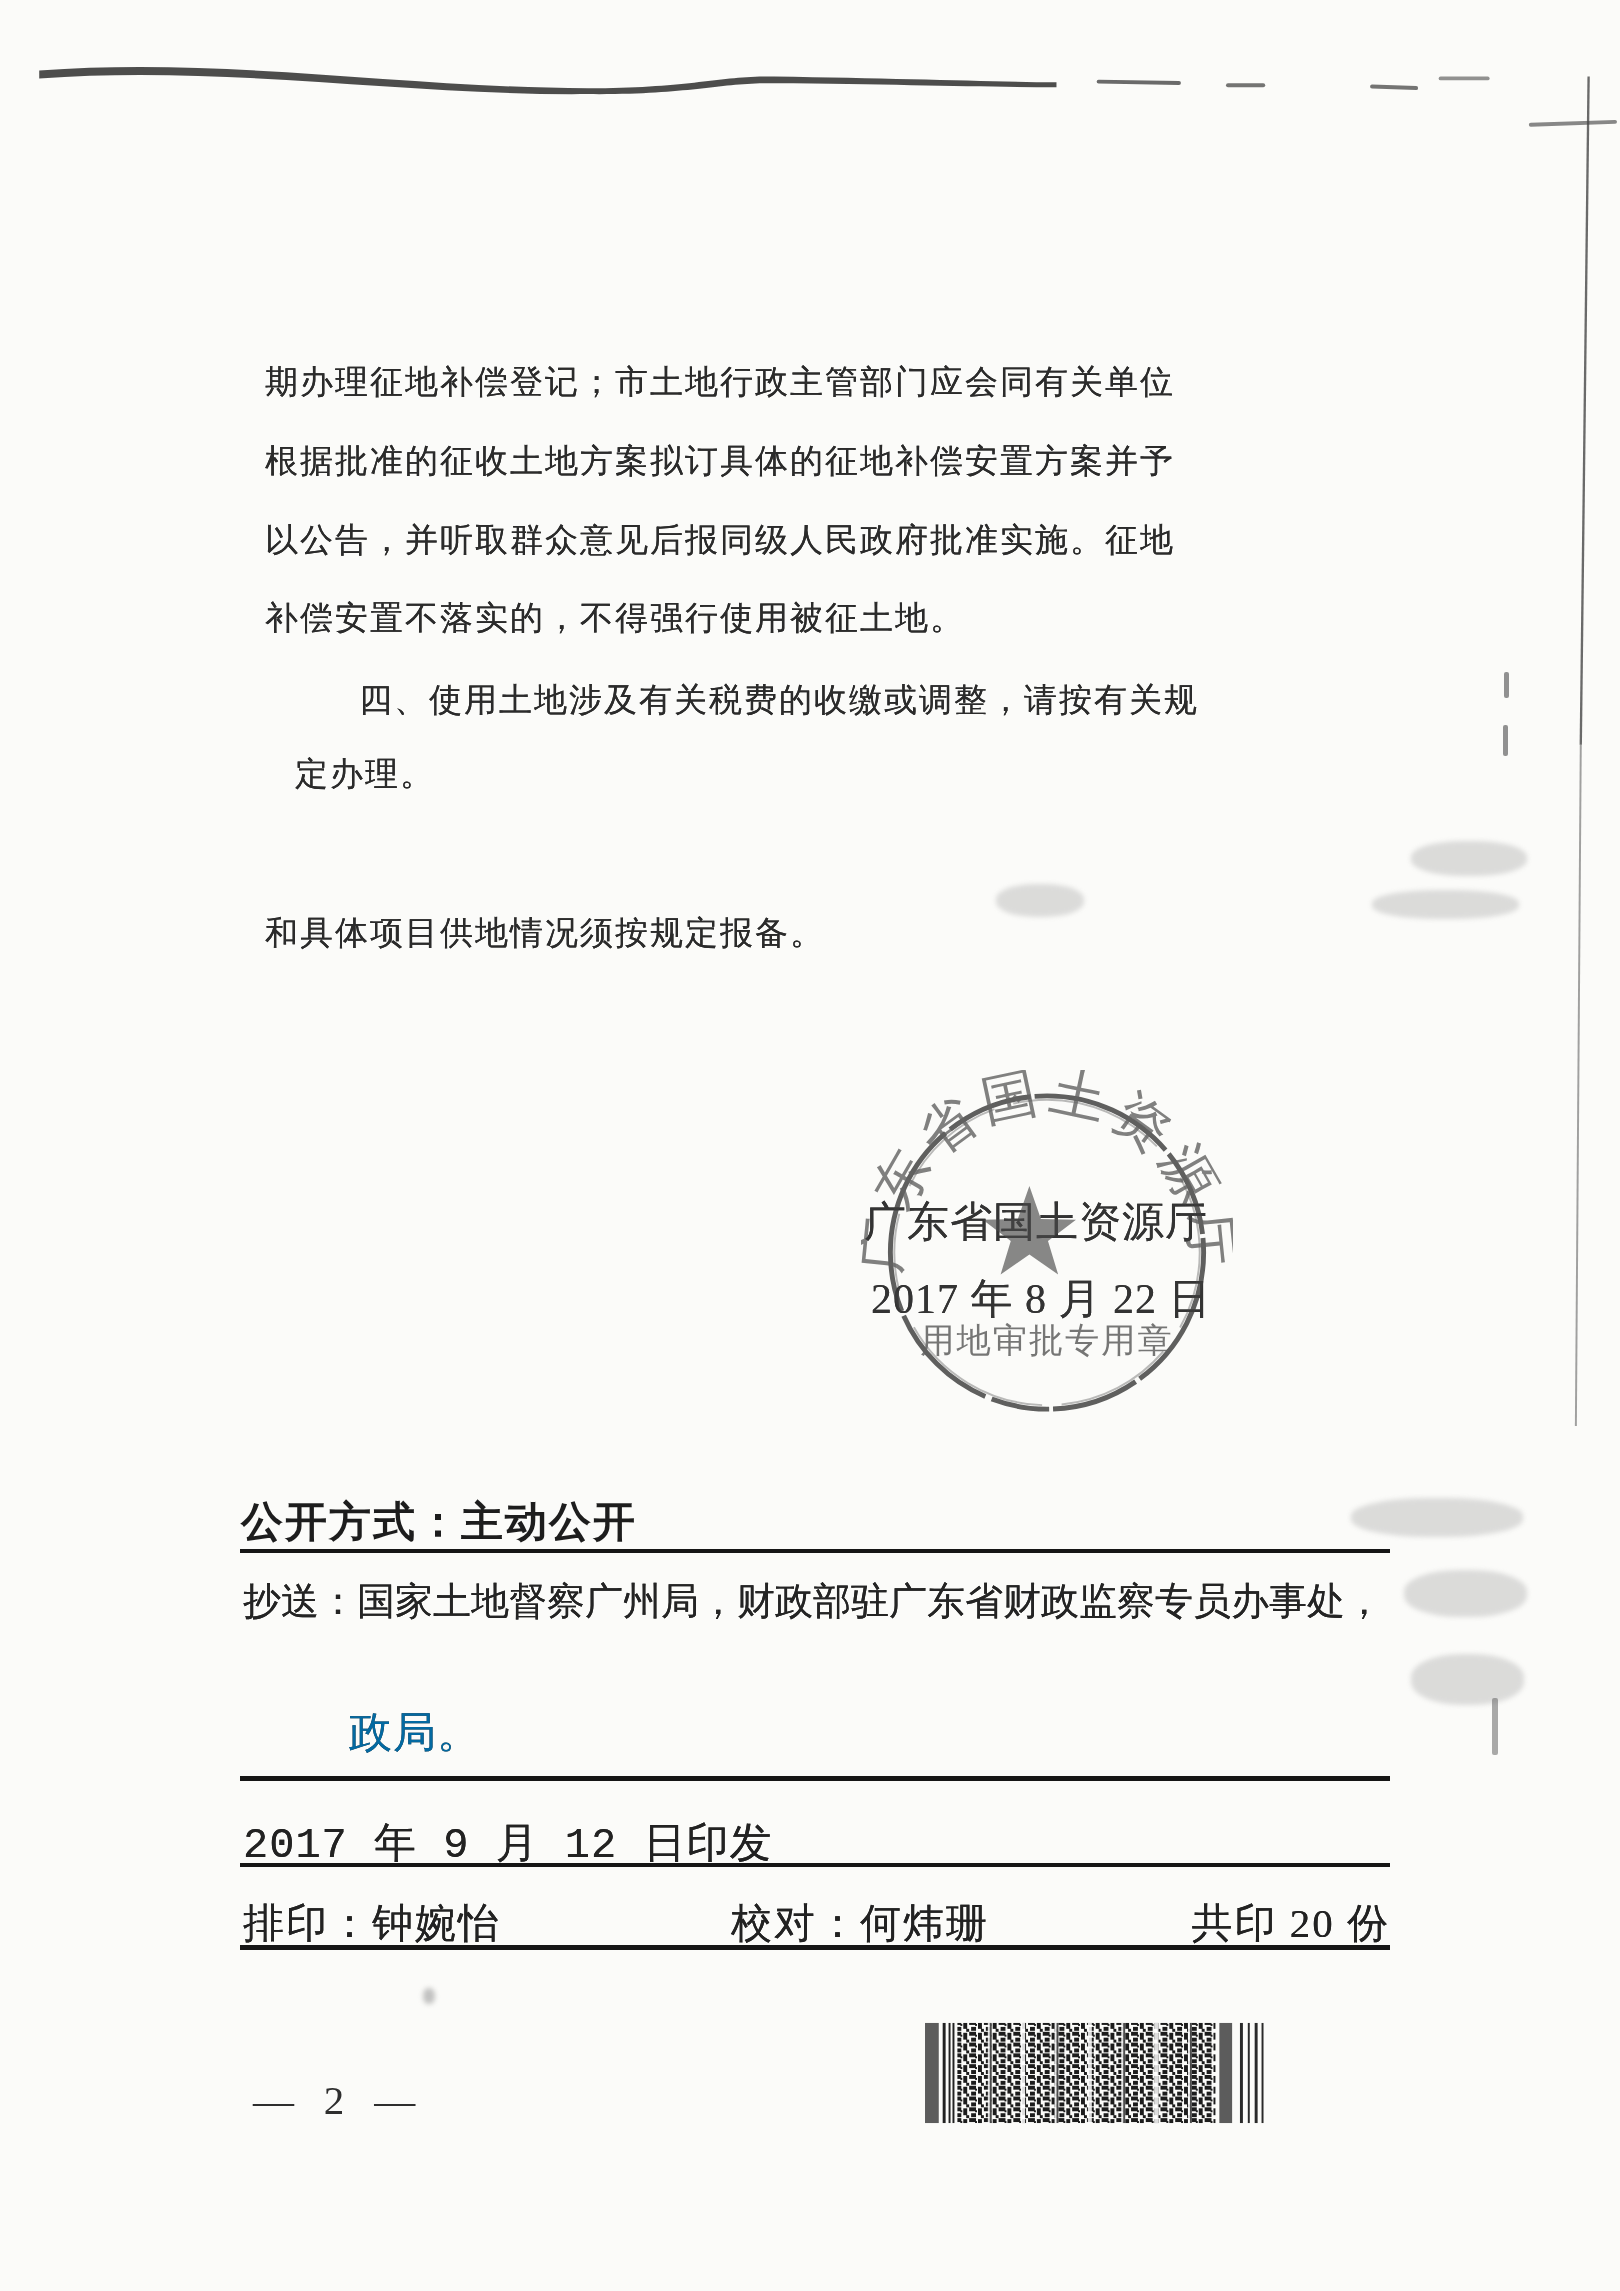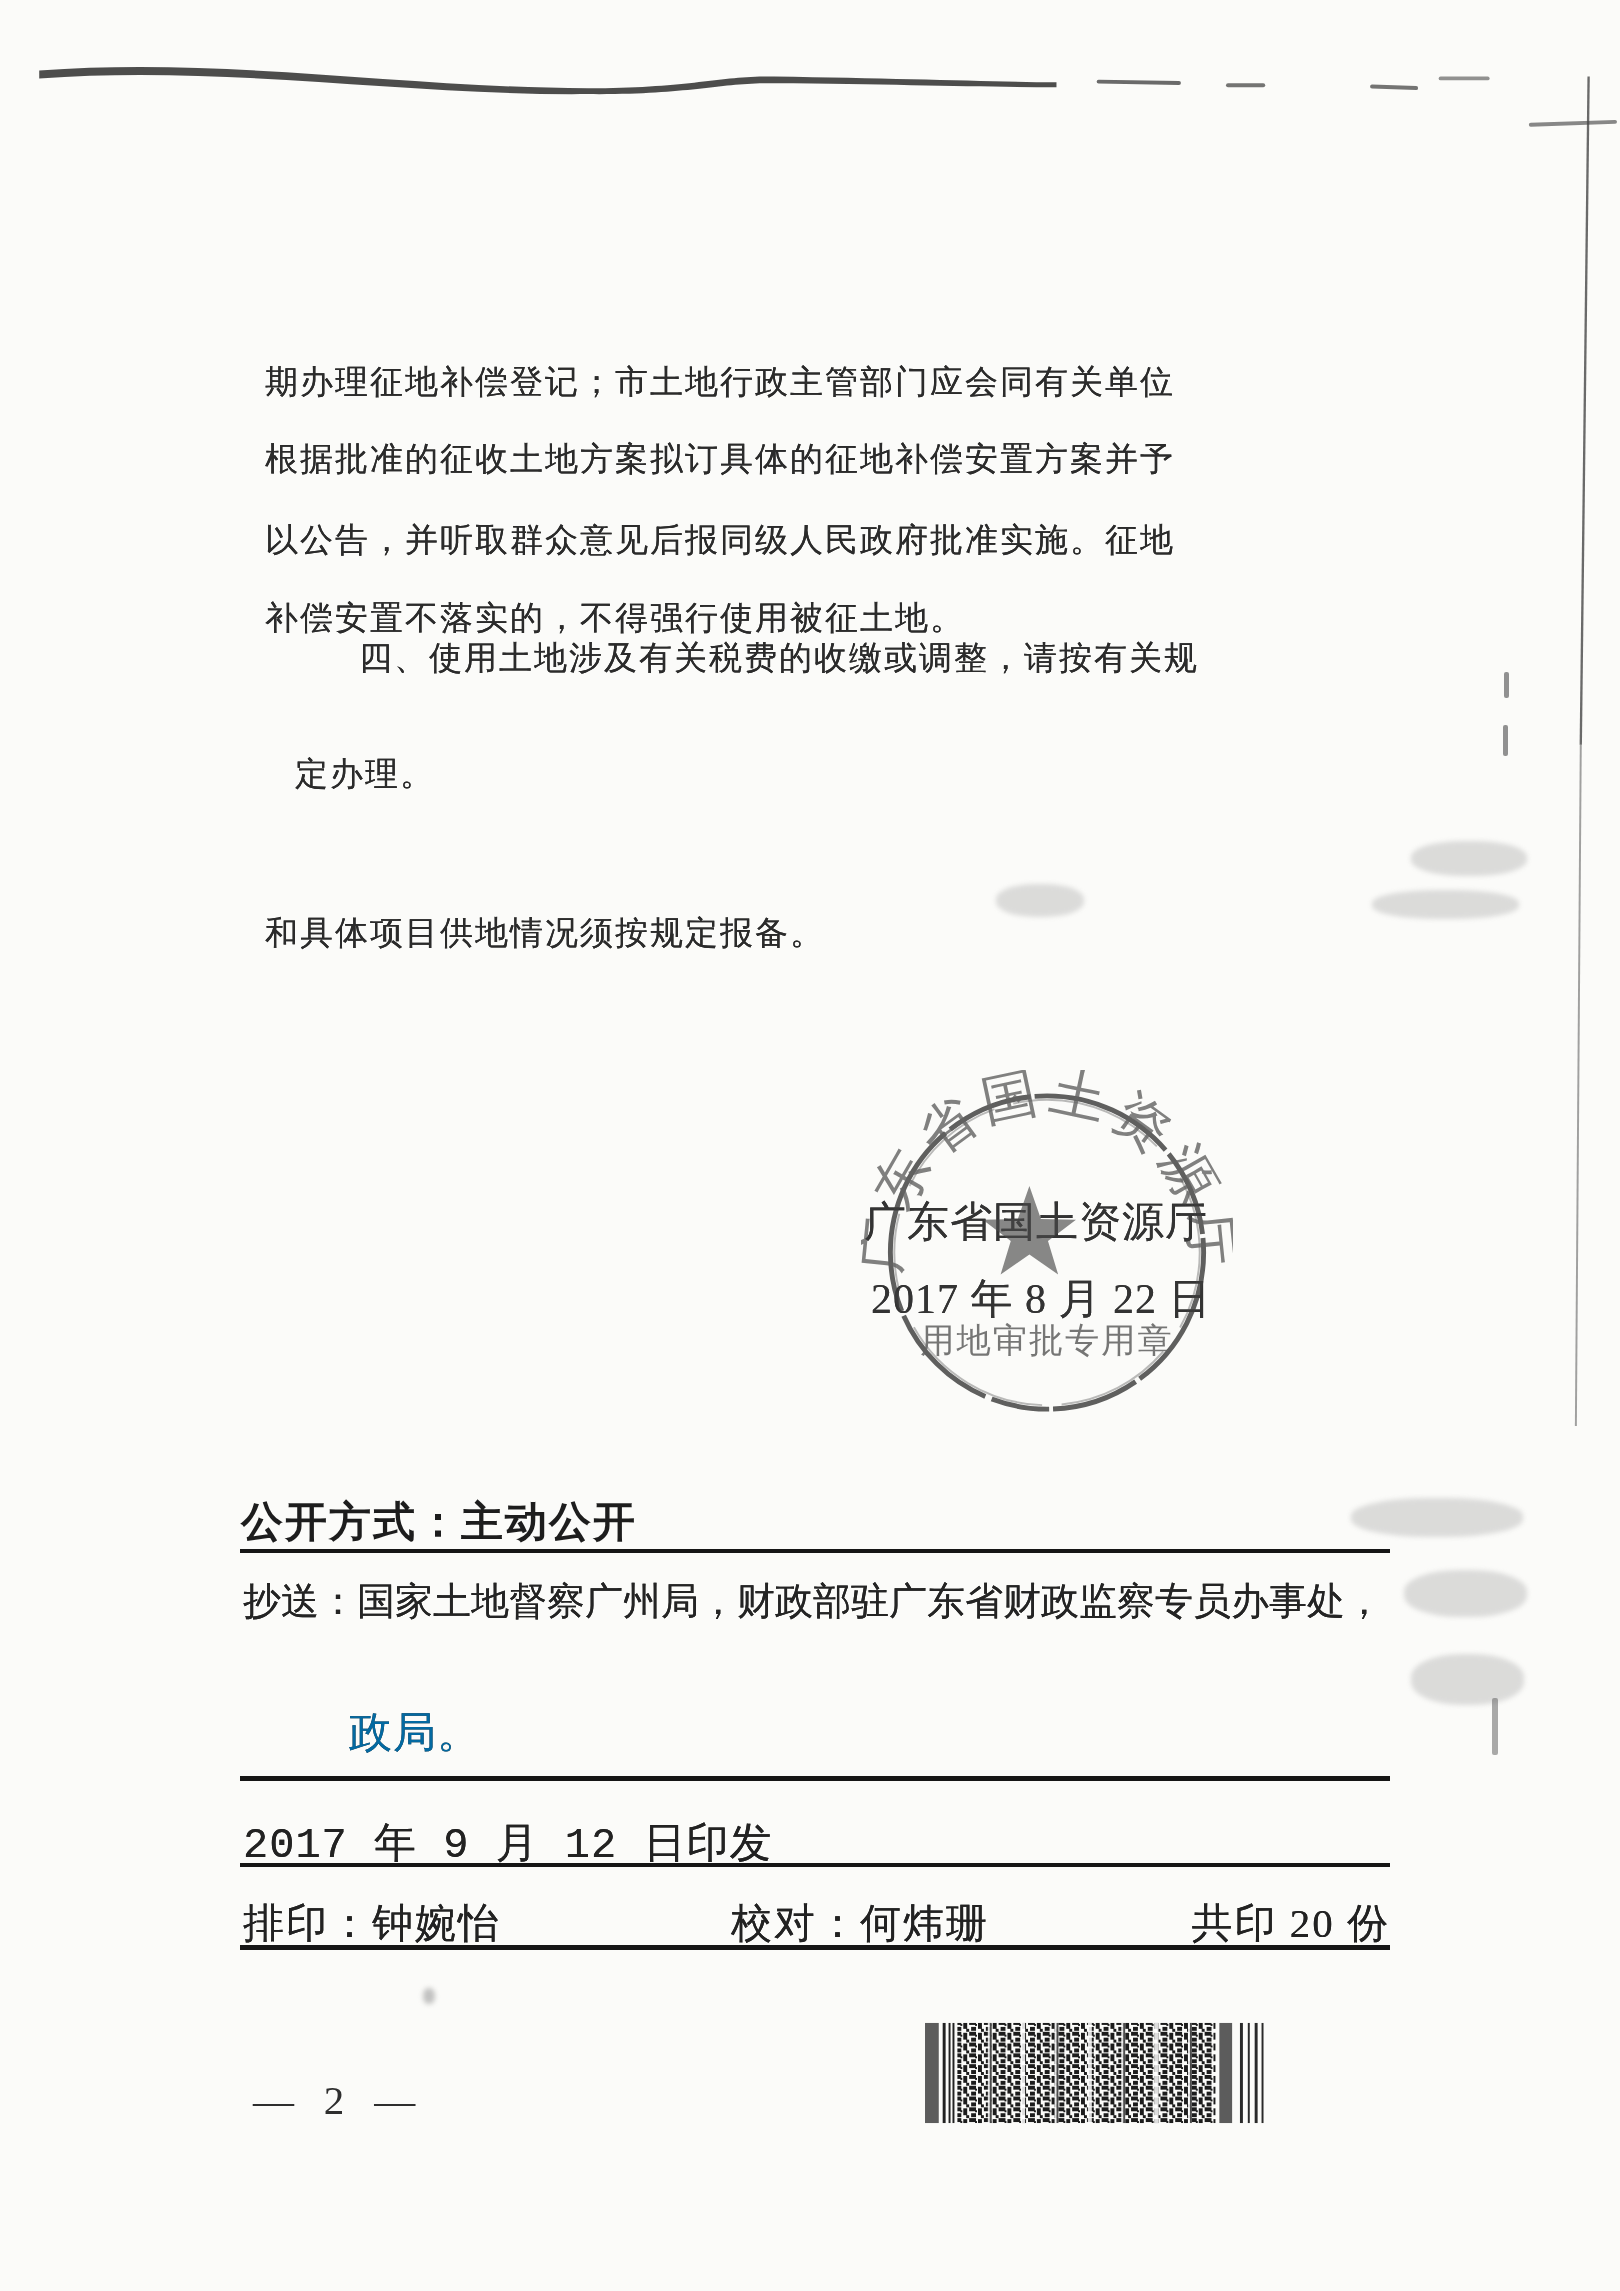--- a/index.html
+++ b/index.html
@@ -91,24 +91,24 @@
   <div class="smudge" style="left:1411px;top:841px;width:116px;height:35px;"></div>
   <div class="smudge" style="left:1372px;top:890px;width:147px;height:29px;"></div>
   <div class="smudge" style="left:996px;top:884px;width:88px;height:33px;"></div>
   <div class="smudge" style="left:1351px;top:1498px;width:172px;height:39px;"></div>
   <div class="smudge" style="left:1404px;top:1570px;width:123px;height:47px;"></div>
   <div class="smudge" style="left:1411px;top:1654px;width:113px;height:51px;"></div>
   <div class="tick" style="left:1492px;top:1698px;width:5.9px;height:57px;opacity:.5;"></div>
   <div class="smudge" style="left:423px;top:1988px;width:11.8px;height:15.7px;opacity:.5;"></div>
 
   <div class="bodyline" style="top:360px;">期办理征地补偿登记；市土地行政主管部门应会同有关单位</div>
-  <div class="bodyline" style="top:439px;font-family:Liberation Mono, monospace;">根据批准的征收土地方案拟订具体的征地补偿安置方案并予</div>
+  <div class="bodyline" style="top:439px;">根据批准的征收土地方案拟订具体的征地补偿安置方案并予</div>
   <div class="bodyline" style="top:518px;">以公告，并听取群众意见后报同级人民政府批准实施。征地</div>
   <div class="bodyline" style="top:596px;">补偿安置不落实的，不得强行使用被征土地。</div>
-  <div class="bodyline ind" style="top:636px;">四、使用土地涉及有关税费的收缴或调整，请按有关规</div>
+  <div class="bodyline ind" style="top:678px;">四、使用土地涉及有关税费的收缴或调整，请按有关规</div>
   <div class="bodyline" style="top:752px;margin-left:30px;">定办理。</div>
   <div class="bodyline" style="top:911px;">和具体项目供地情况须按规定报备。</div>
 
   <div class="sig-name">广东省国土资源厅</div>
   <div class="sig-date">2017 年 8 月 22 日</div>
 
   <div class="sealwrap">
     <svg width="372" height="365" viewBox="0 0 380 372">
       <g opacity="0.82">
         <circle cx="190" cy="186" r="160" fill="none" stroke="#3c3c3c" stroke-width="5" stroke-dasharray="150 5 90 4 60 7 120 5 200 6 90 4"></circle>

